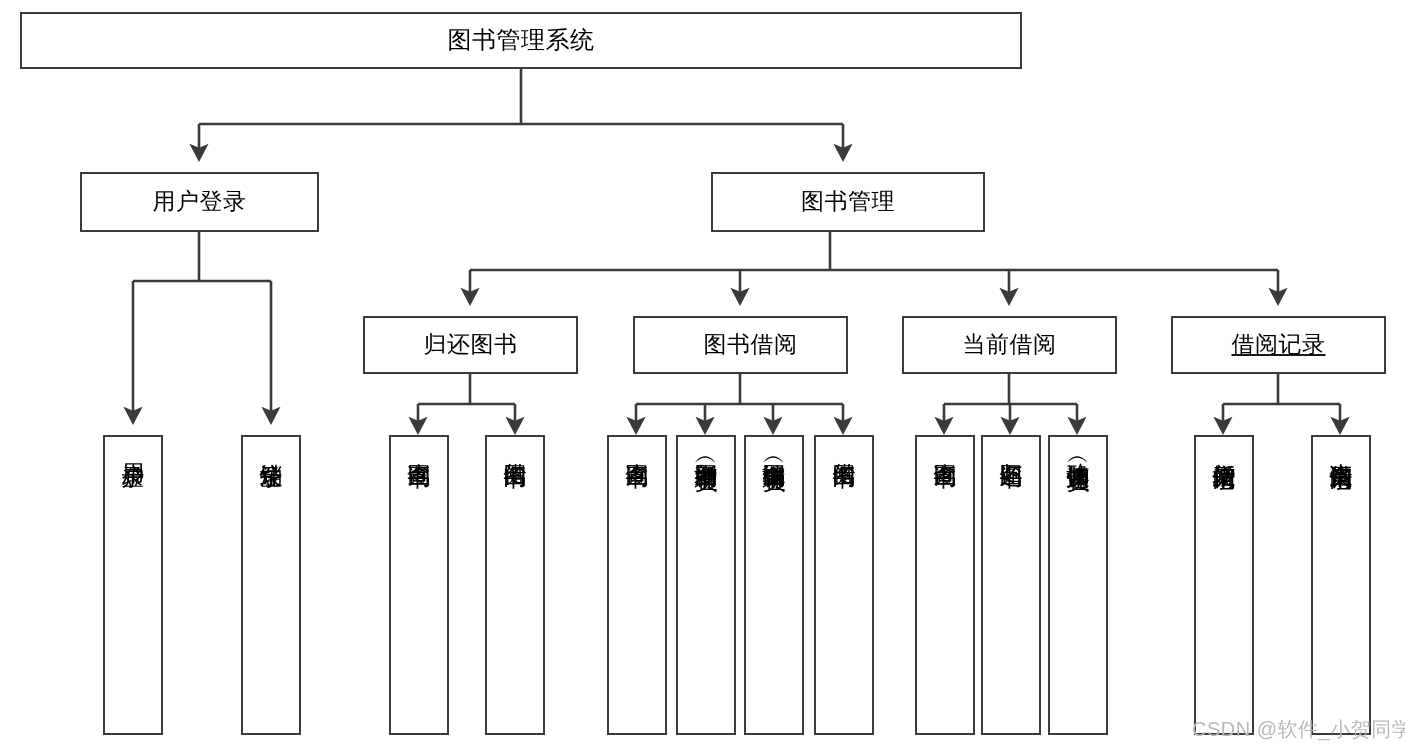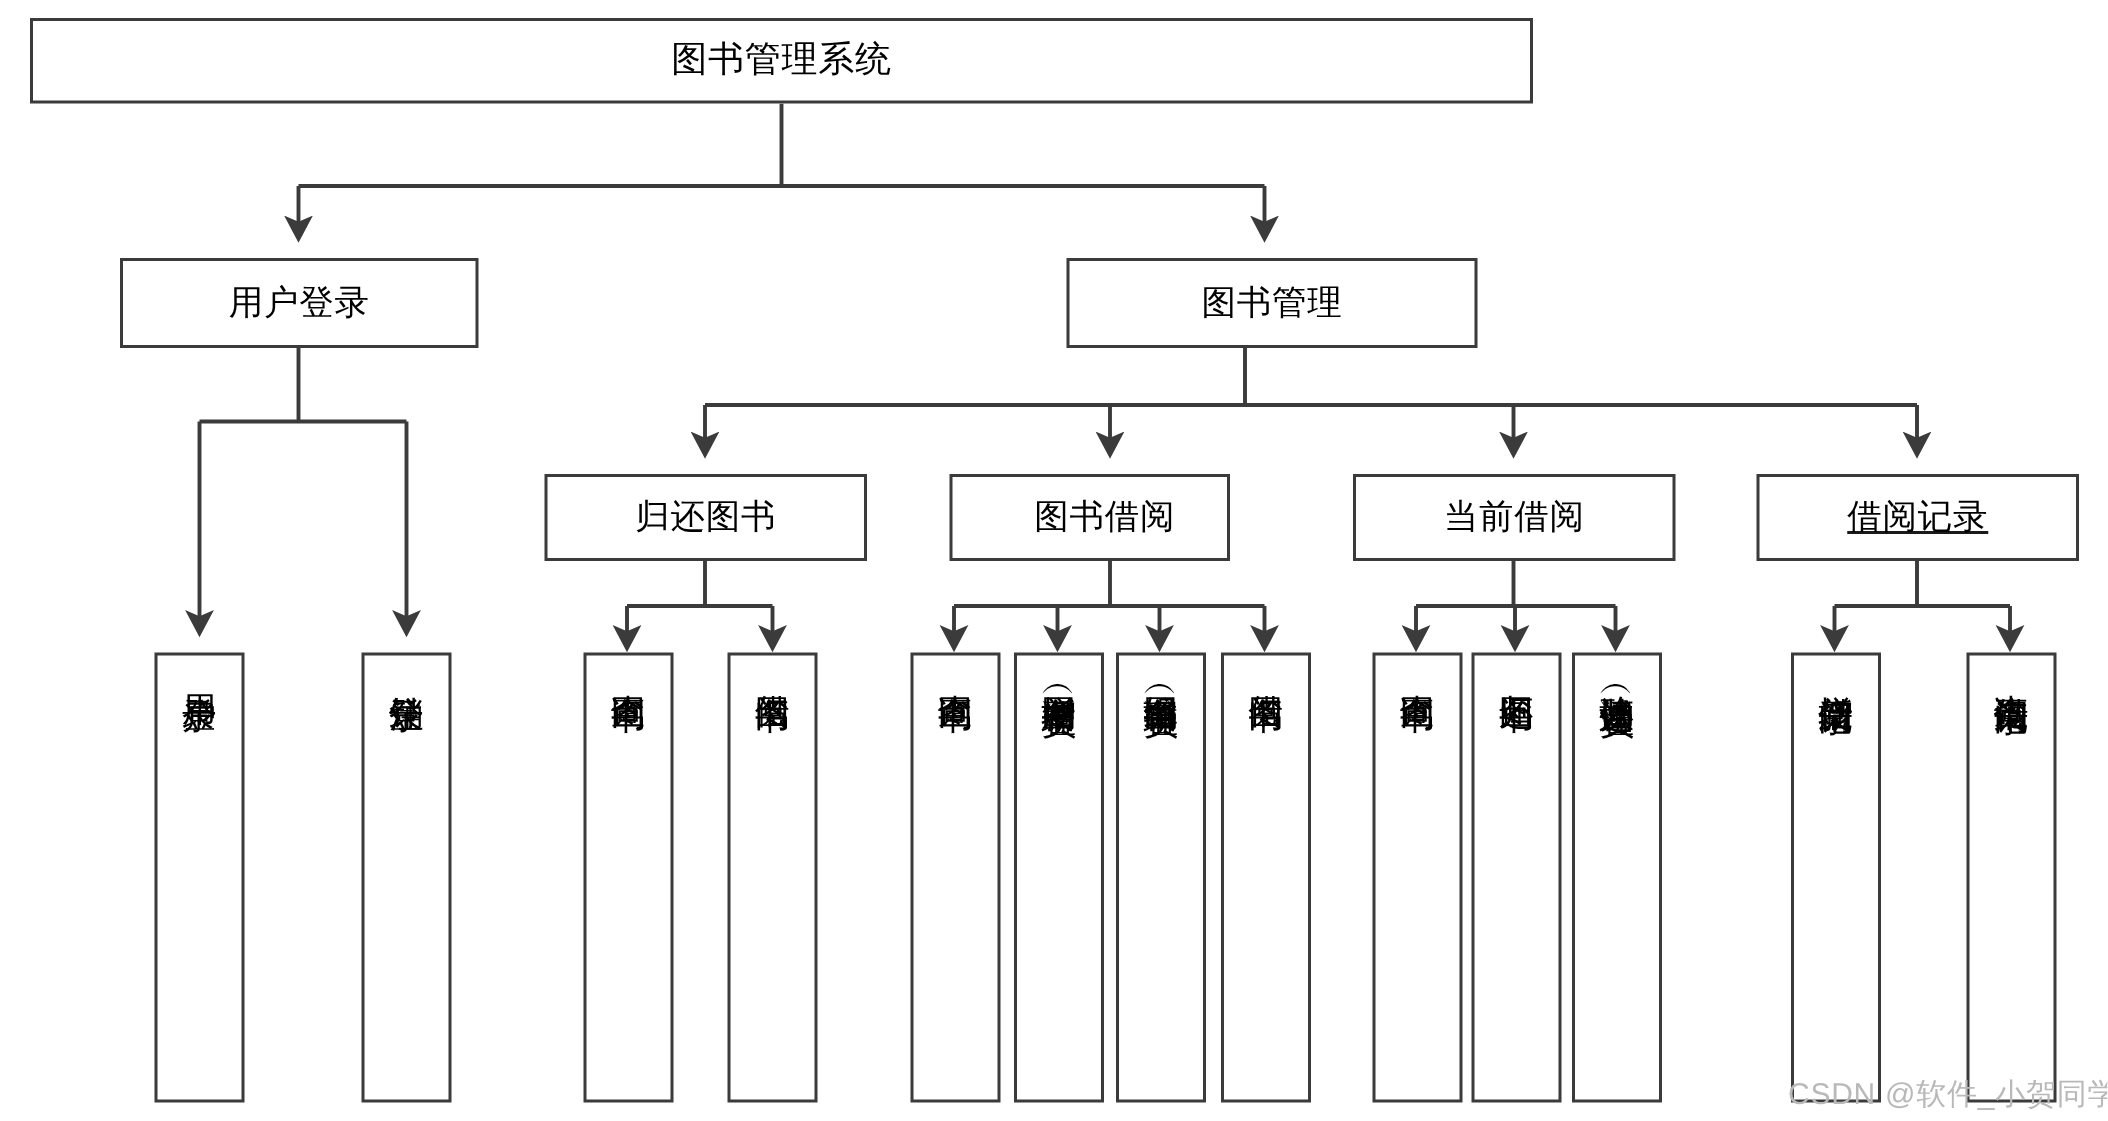--- a/index.html
+++ b/index.html
@@ -139,21 +139,21 @@
   </div>
 
   <div class="node horiz" style="left:711px; top:172px; width:274px; height:60px;">
     <span class="node-label">图书管理</span>
   </div>
 
   <div class="node horiz" style="left:363px; top:316px; width:215px; height:58px;">
     <span class="node-label">归还图书</span>
   </div>
 
-  <div class="node horiz" style="left:633px; top:316px; width:187px; height:58px;padding-left:20px;">
+  <div class="node horiz" style="left:633px; top:316px; width:215px; height:58px;padding-left:20px;">
     <span class="node-label">图书借阅</span>
   </div>
 
   <div class="node horiz" style="left:902px; top:316px; width:215px; height:58px;">
     <span class="node-label">当前借阅</span>
   </div>
 
   <div class="node horiz" style="left:1171px; top:316px; width:215px; height:58px;text-decoration:underline;">
     <span class="node-label">借阅记录</span>
   </div>

